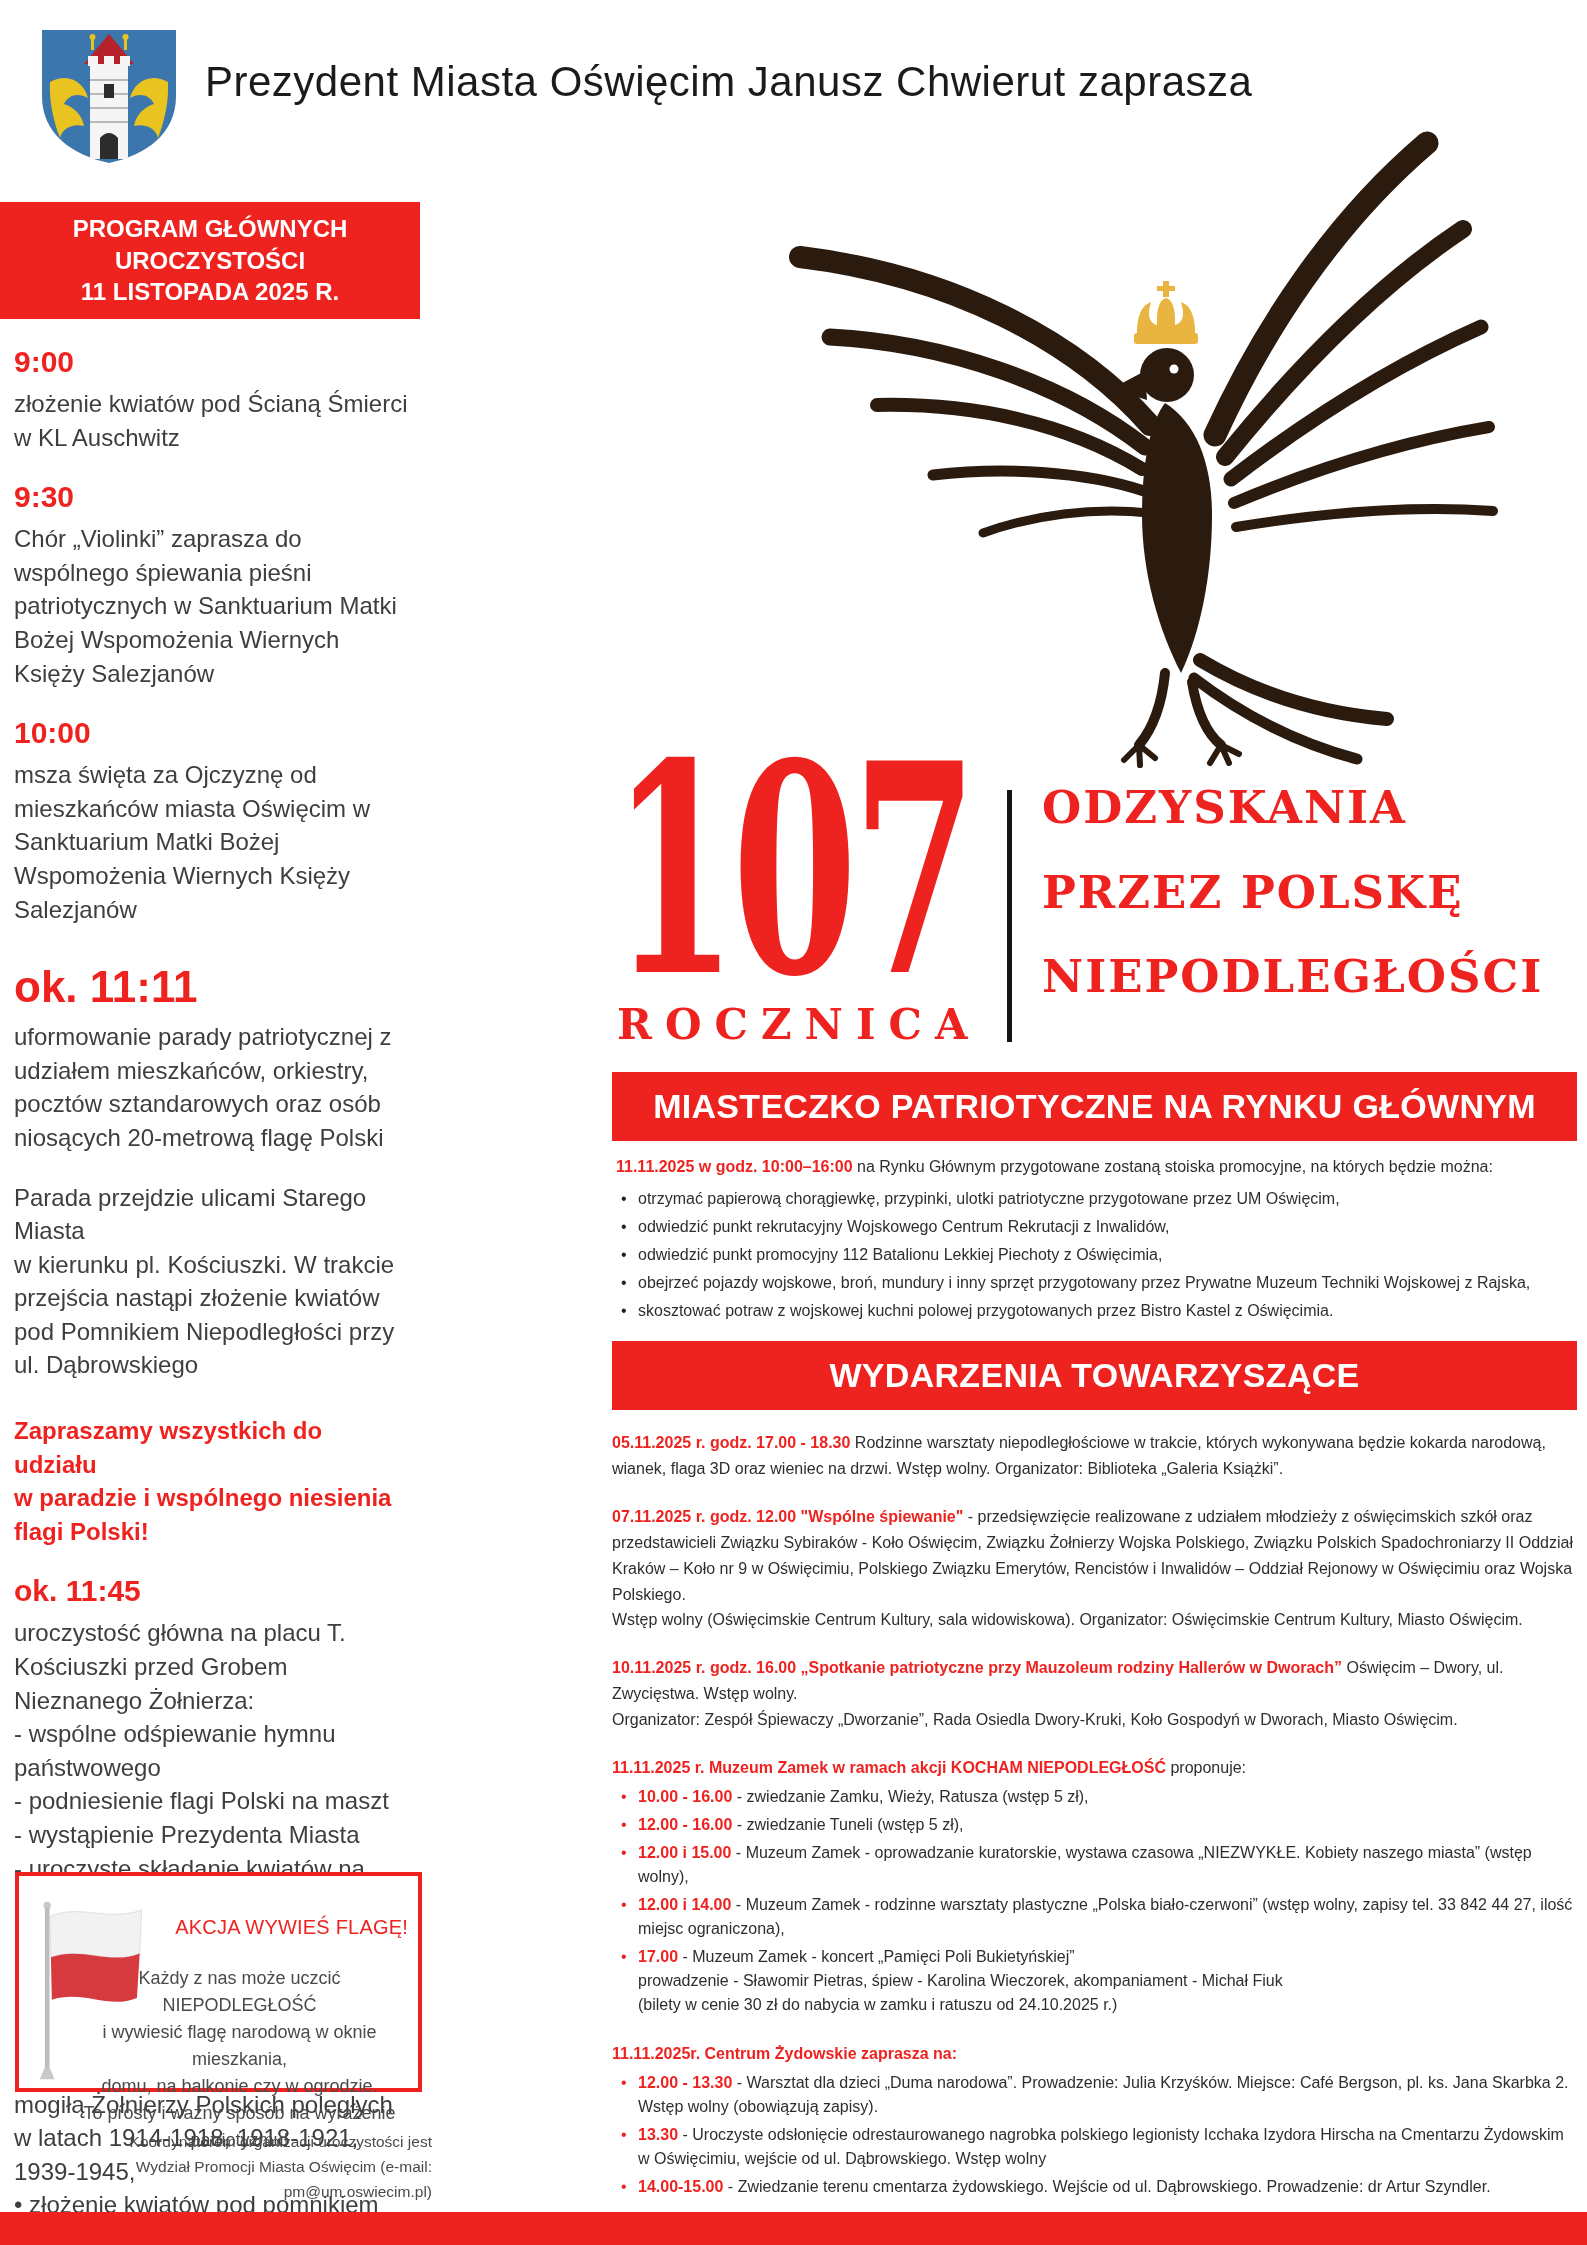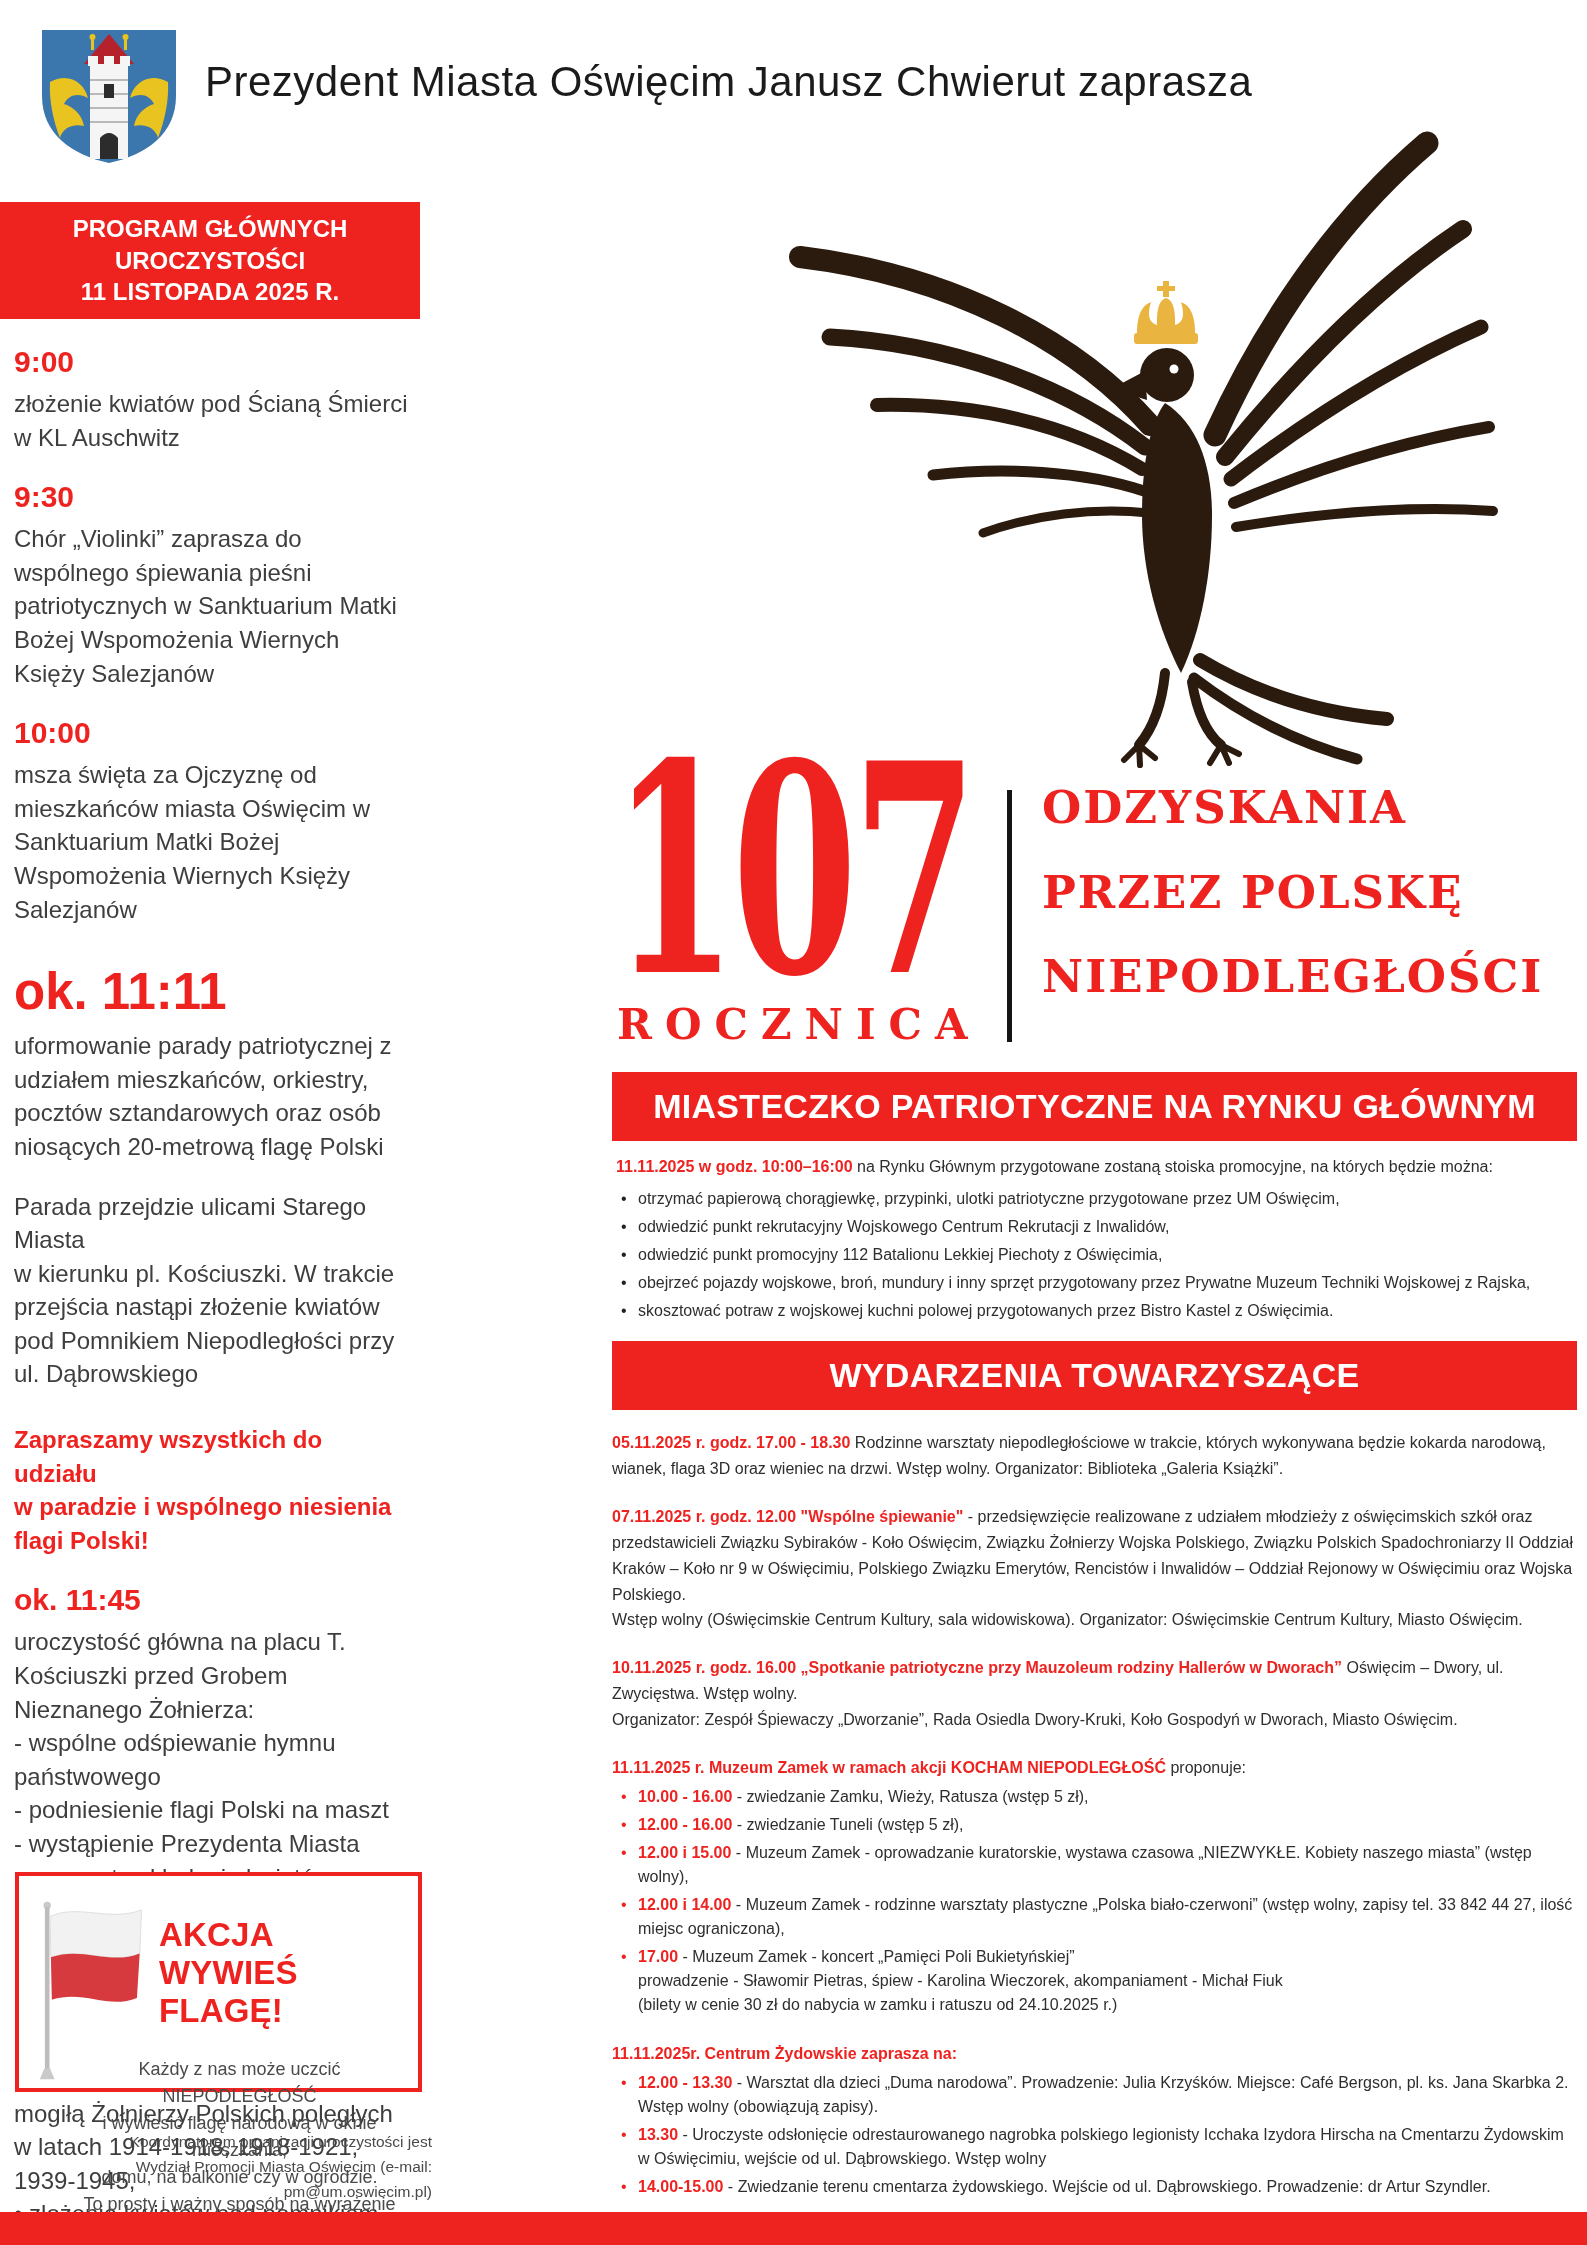--- a/index.html
+++ b/index.html
@@ -23,21 +23,21 @@
   .eagle{position:absolute;left:690px;top:75px;width:840px;height:705px;}
   
   .left-col{position:absolute;left:0;top:202px;width:420px;}
   .program-banner{
     background:var(--red);color:#fff;font-weight:bold;text-align:center;
     font-size:24px;line-height:1.32;padding:11px 4px;white-space:pre-line;
   }
   .program-body{padding:0 10px 0 14px;}
   .p-item{margin-top:26px;}
   .p-item .time{color:var(--red);font-weight:bold;font-size:30px;margin-bottom:8px;}
-  .p-item .time.big{font-size:51px;margin-top:36px;}
+  .p-item .time.big{font-size:44px;margin-top:36px;}
   .p-item .ptext{color:var(--body);font-size:24px;line-height:1.4;white-space:pre-line;}
   .p-item .ptext + .ptext{margin-top:26px;}
   .invite{
     margin-top:32px;color:var(--red);font-weight:bold;font-size:24px;
     line-height:1.4;white-space:pre-line;
   }
   
   .anniv-num{
     position:absolute;left:612px;top:752px;color:var(--red);
     font-family:"DejaVu Serif",serif;font-weight:bold;font-size:290px;line-height:.82;
@@ -73,22 +73,22 @@
   ul.blist li::before{content:"•";position:absolute;left:9px;top:0;color:#222;}
   ul.blist.red-dots li::before{color:var(--red);}
   ul.blist.red-dots{margin-bottom:24px;}
   
   .akcja{
     position:absolute;left:15px;top:1872px;width:399px;height:212px;
     border:4px solid var(--red);background:#fff;
   }
   .flag{position:absolute;left:10px;top:22px;width:140px;height:185px;}
   .akcja-title{
-    margin:40px 10px 0 140px;text-align:left;color:var(--red);
-    font-weight:bold;font-size:33px;letter-spacing:.2px;
+    margin:40px 10px 0 140px;text-align:right;color:var(--red);
+    font-weight:normal;font-size:20px;letter-spacing:.2px;
   }
   .akcja-text{
     margin:26px 10px 0 52px;text-align:center;color:#4a4a4a;
     font-size:18px;line-height:1.5;white-space:pre-line;
   }
   
   .footer-note{
     position:absolute;left:0;top:2130px;width:432px;text-align:right;
     color:#4a4a4a;font-size:15.5px;line-height:1.6;white-space:pre-line;
   }

